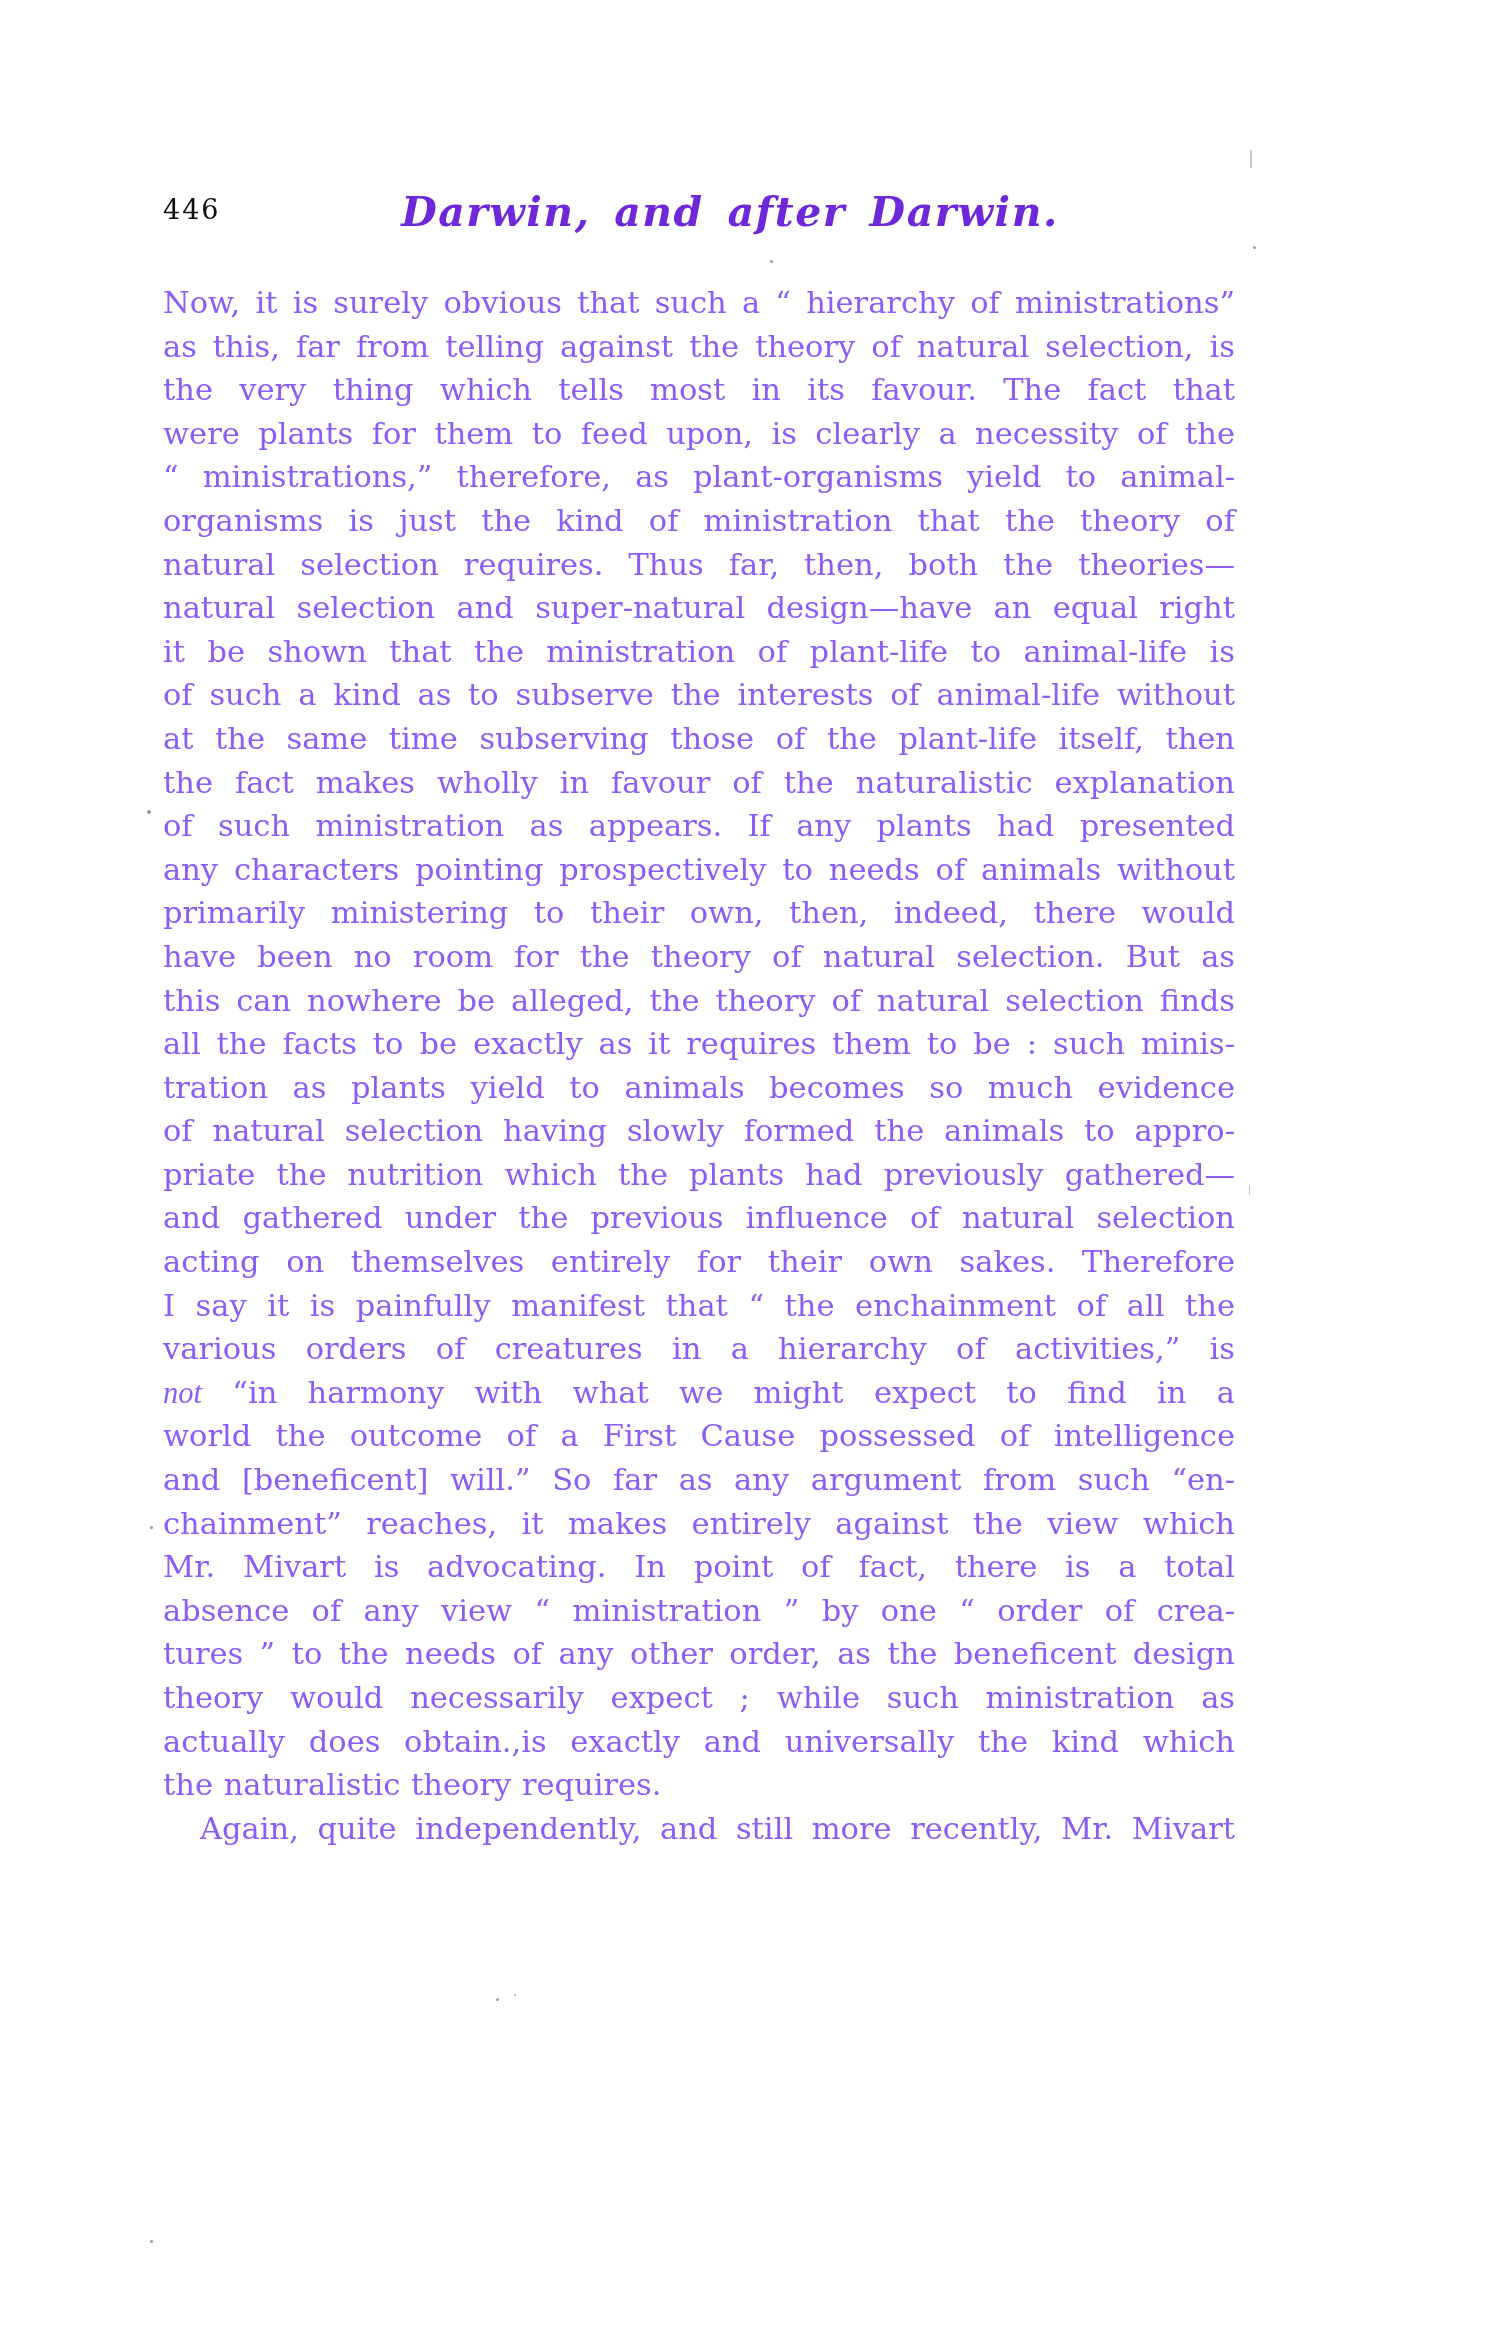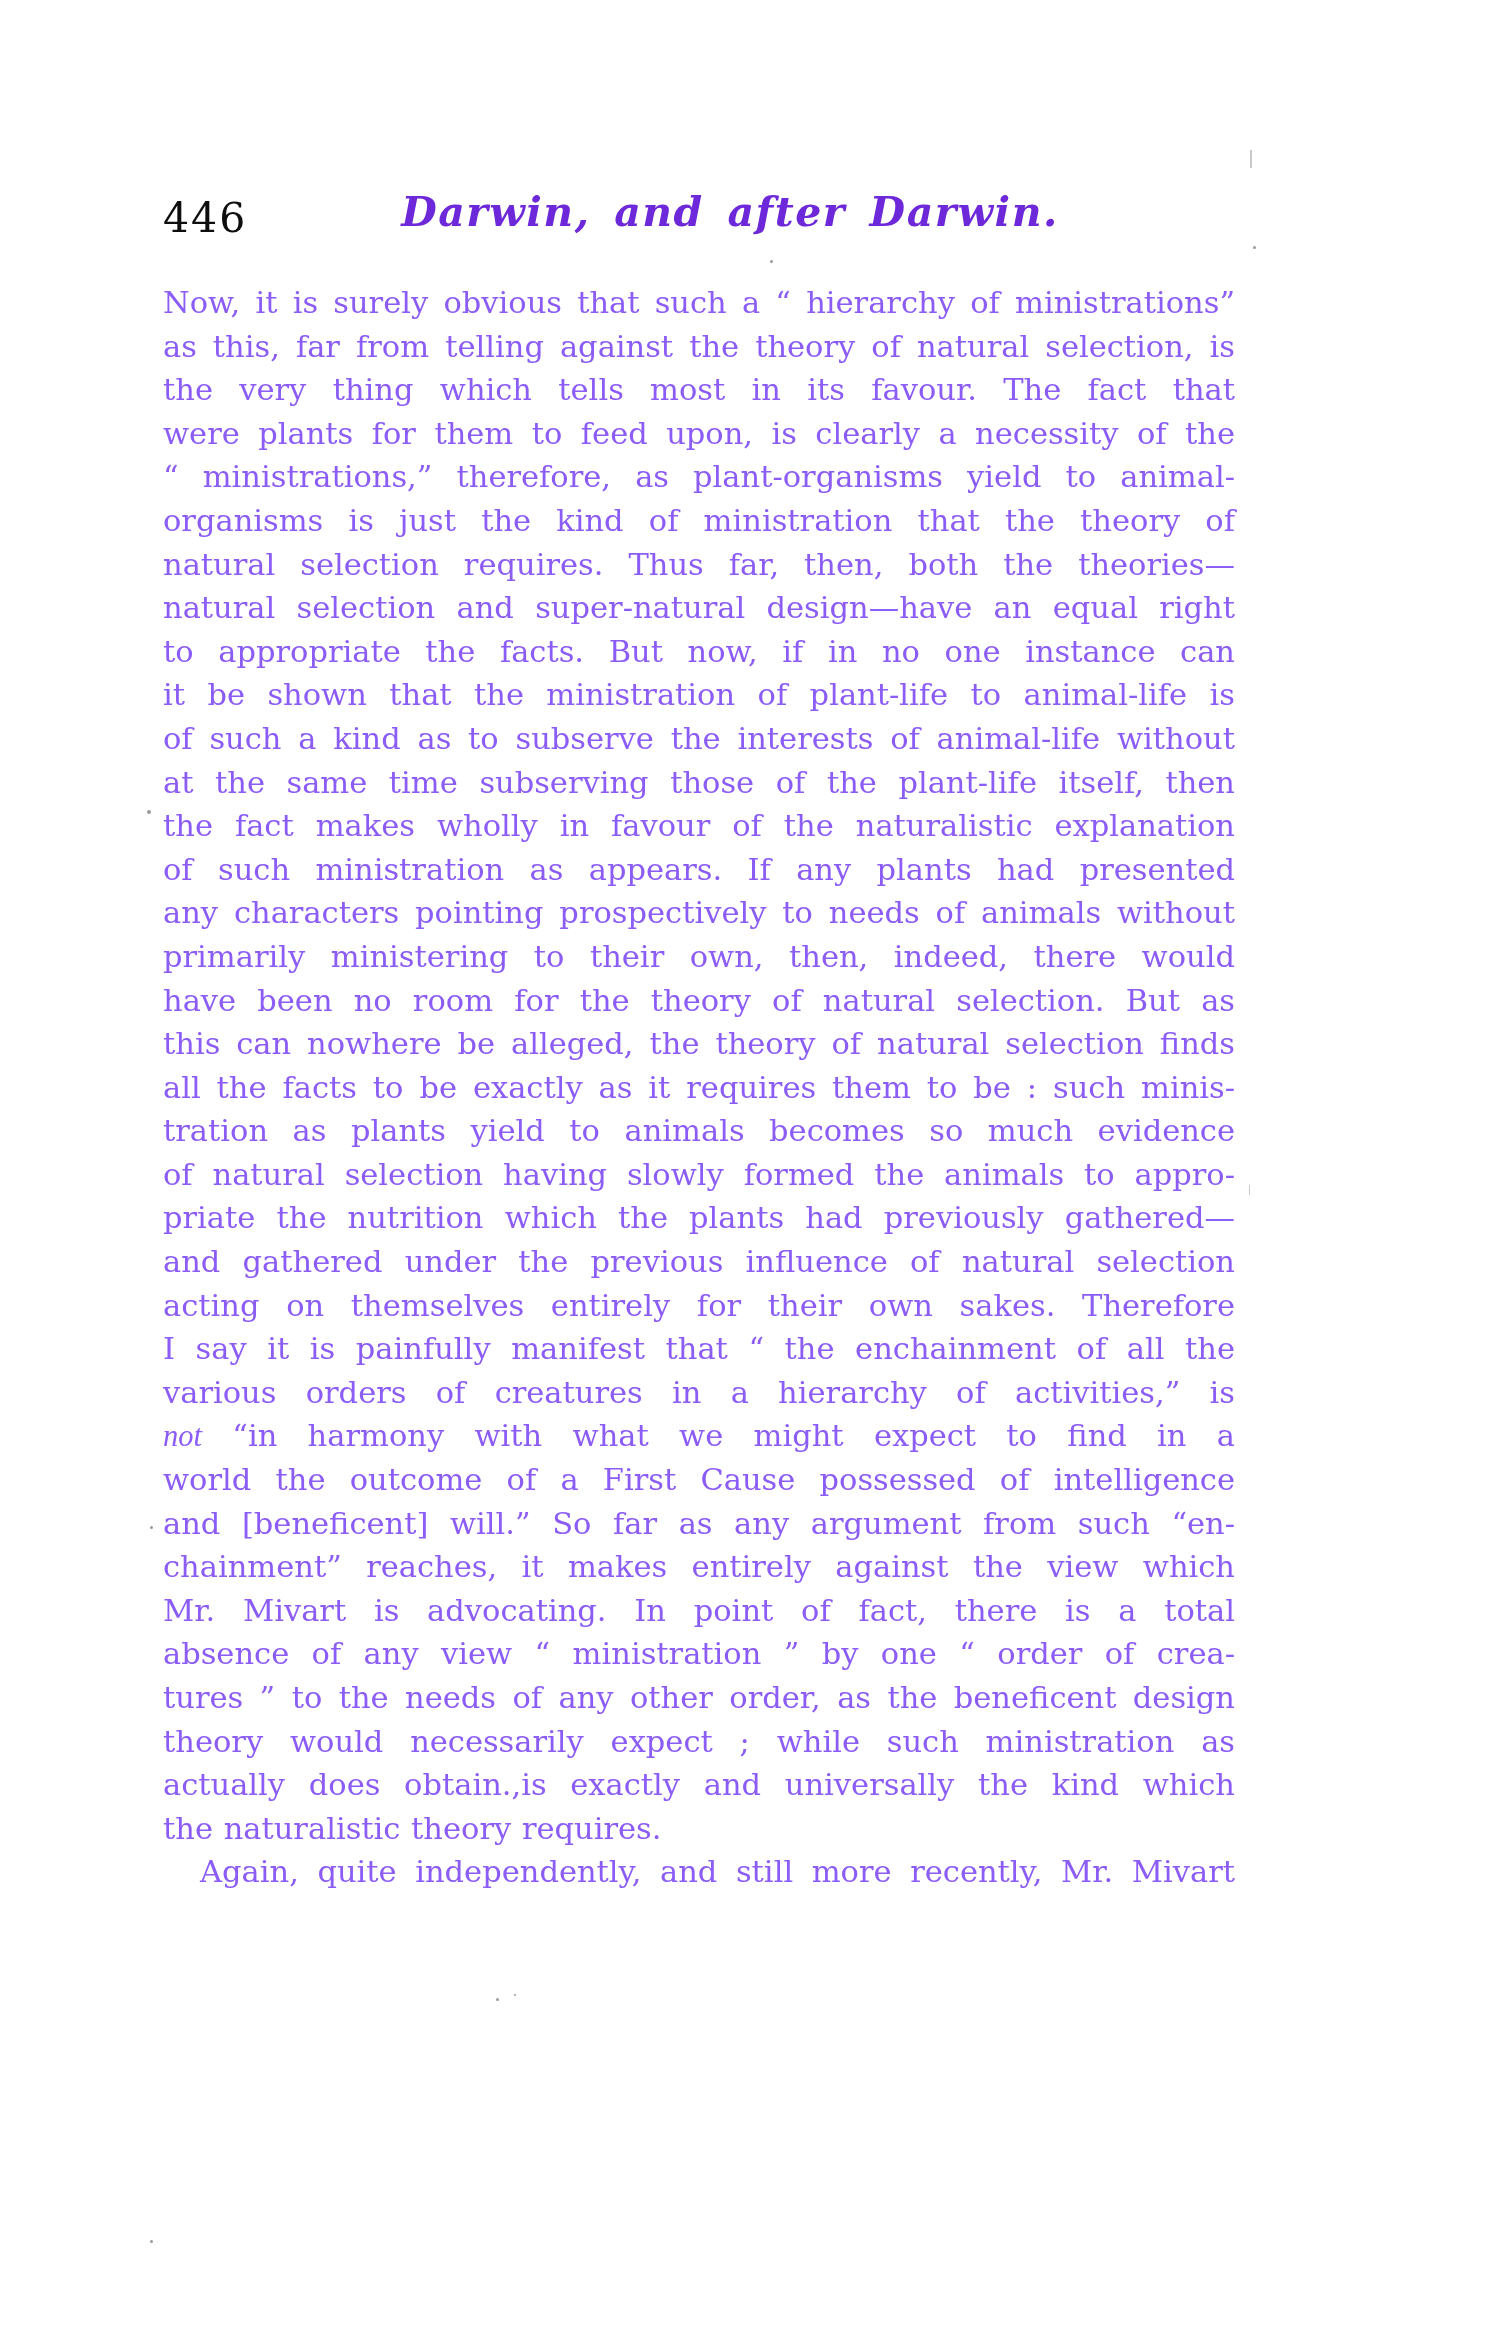--- a/index.html
+++ b/index.html
@@ -21,21 +21,21 @@
     position: absolute;
     left: 163px;
     top: 188px;
     width: 1072px;
     height: 64px;
   }
   .pagenum {
     position: absolute;
     left: 0;
     top: 6px;
-    font-size: 41px;
+    font-size: 27px;
     letter-spacing: 2px;
     color: #0e0e0e;
   }
   .running-title {
     position: absolute;
     left: 567px;
     top: 0;
     transform: translateX(-50%);
     font-style: italic;
     font-weight: bold;
@@ -94,21 +94,20 @@
 
   <div class="body-text" id="body-lines">
       <div class="line">Now, it is surely obvious that such a “ hierarchy of ministrations”</div>
       <div class="line">as this, far from telling against the theory of natural selection, is</div>
       <div class="line">the very thing which tells most in its favour.  The fact that</div>
       <div class="line">were plants for them to feed upon, is clearly a necessity of the</div>
       <div class="line">“ ministrations,” therefore, as plant-organisms yield to animal-</div>
       <div class="line">organisms is just the kind of ministration that the theory of</div>
       <div class="line">natural selection requires.  Thus far, then, both the theories—</div>
       <div class="line">natural selection and super-natural design—have an equal right</div>
-      <div class="line">to appropriate the facts.  But now, if in no one instance can</div>
       <div class="line">it be shown that the ministration of plant-life to animal-life is</div>
       <div class="line">of such a kind as to subserve the interests of animal-life without</div>
       <div class="line">at the same time subserving those of the plant-life itself, then</div>
       <div class="line">the fact makes wholly in favour of the naturalistic explanation</div>
       <div class="line">of such ministration as appears.  If any plants had presented</div>
       <div class="line">any characters pointing prospectively to needs of animals without</div>
       <div class="line">primarily ministering to their own, then, indeed, there would</div>
       <div class="line">have been no room for the theory of natural selection.  But as</div>
       <div class="line">this can nowhere be alleged, the theory of natural selection finds</div>
       <div class="line">all the facts to be exactly as it requires them to be : such minis-</div>

